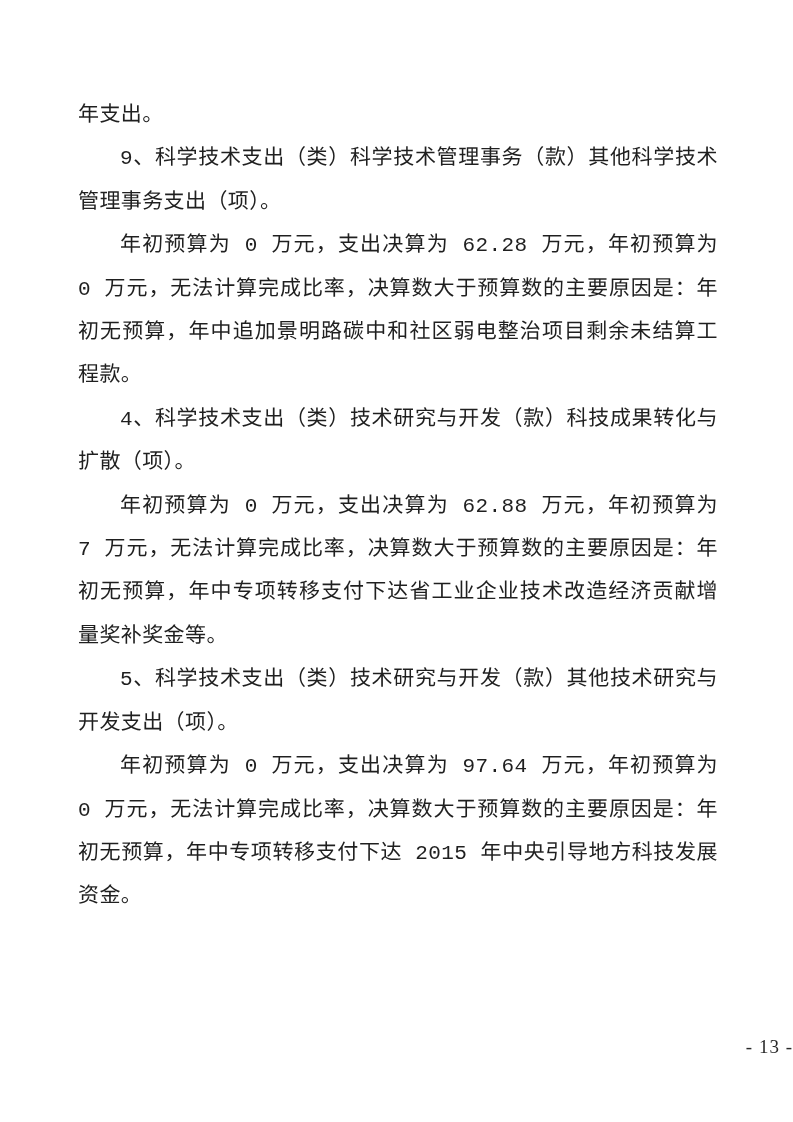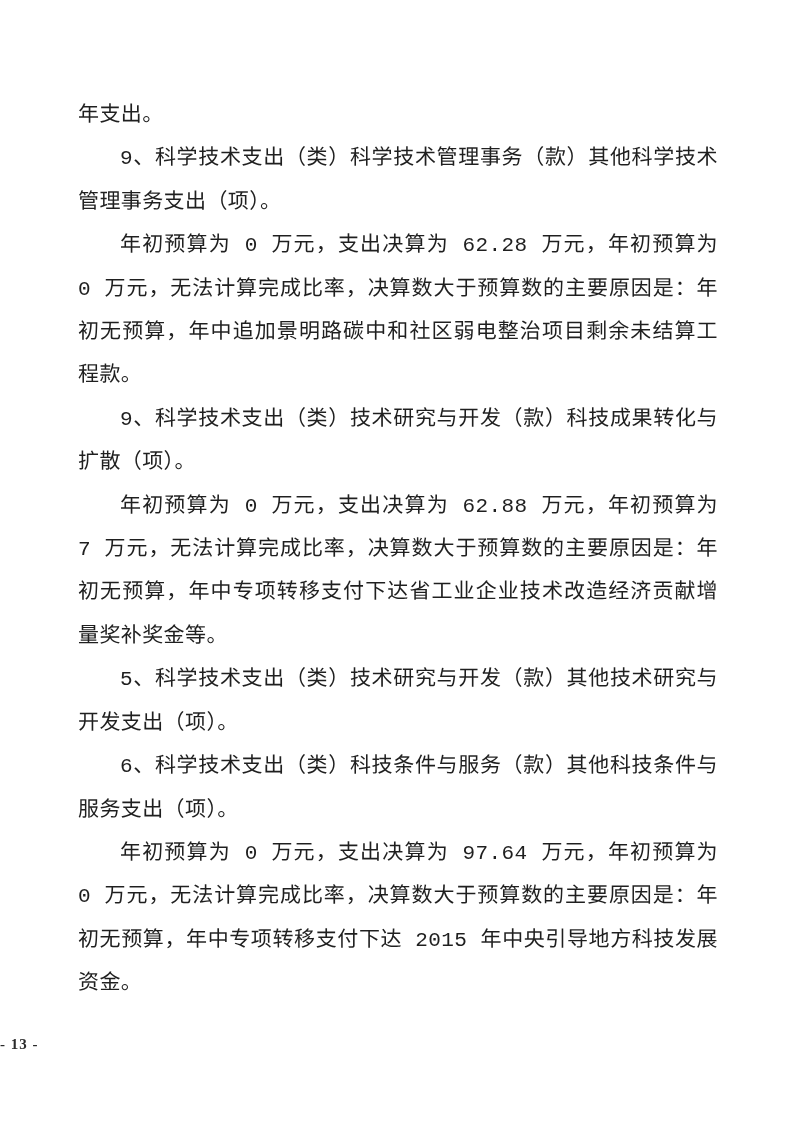--- a/index.html
+++ b/index.html
@@ -35,36 +35,34 @@
     word-break: break-all;
   }
   .para.no-indent {
     text-indent: 0;
   }
   .footer {
     position: absolute;
     left: 0;
     right: 0;
     top: 1036px;
-    text-align: left;
-    font-size: 15px;
+    text-align: right;
+    font-size: 19px;
     letter-spacing: 1px;
     color: #2a2a2a;
     font-family: "Liberation Serif", "DejaVu Serif", serif;
-    font-weight: bold;
   }
 </style>
 </head>
 <body>
 
 <div class="page">
   <div class="content">
     <p class="para no-indent">年支出。</p>
     <p class="para">9、科学技术支出（类）科学技术管理事务（款）其他科学技术管理事务支出（项）。</p>
     <p class="para">年初预算为 0 万元，支出决算为 62.28 万元，年初预算为 0 万元，无法计算完成比率，决算数大于预算数的主要原因是：年初无预算，年中追加景明路碳中和社区弱电整治项目剩余未结算工程款。</p>
-    <p class="para">9、科学技术支出（类）技术研究与开发（款）科技成果转化与扩散（项）。</p>
+    <p class="para">4、科学技术支出（类）技术研究与开发（款）科技成果转化与扩散（项）。</p>
     <p class="para">年初预算为 0 万元，支出决算为 62.88 万元，年初预算为 7 万元，无法计算完成比率，决算数大于预算数的主要原因是：年初无预算，年中专项转移支付下达省工业企业技术改造经济贡献增量奖补奖金等。</p>
     <p class="para">5、科学技术支出（类）技术研究与开发（款）其他技术研究与开发支出（项）。</p>
-    <p class="para">6、科学技术支出（类）科技条件与服务（款）其他科技条件与服务支出（项）。</p>
     <p class="para">年初预算为 0 万元，支出决算为 97.64 万元，年初预算为 0 万元，无法计算完成比率，决算数大于预算数的主要原因是：年初无预算，年中专项转移支付下达 2015 年中央引导地方科技发展资金。</p>
   </div>
   <div class="footer">- 13 -</div>
 </div>
 
 </body></html>

